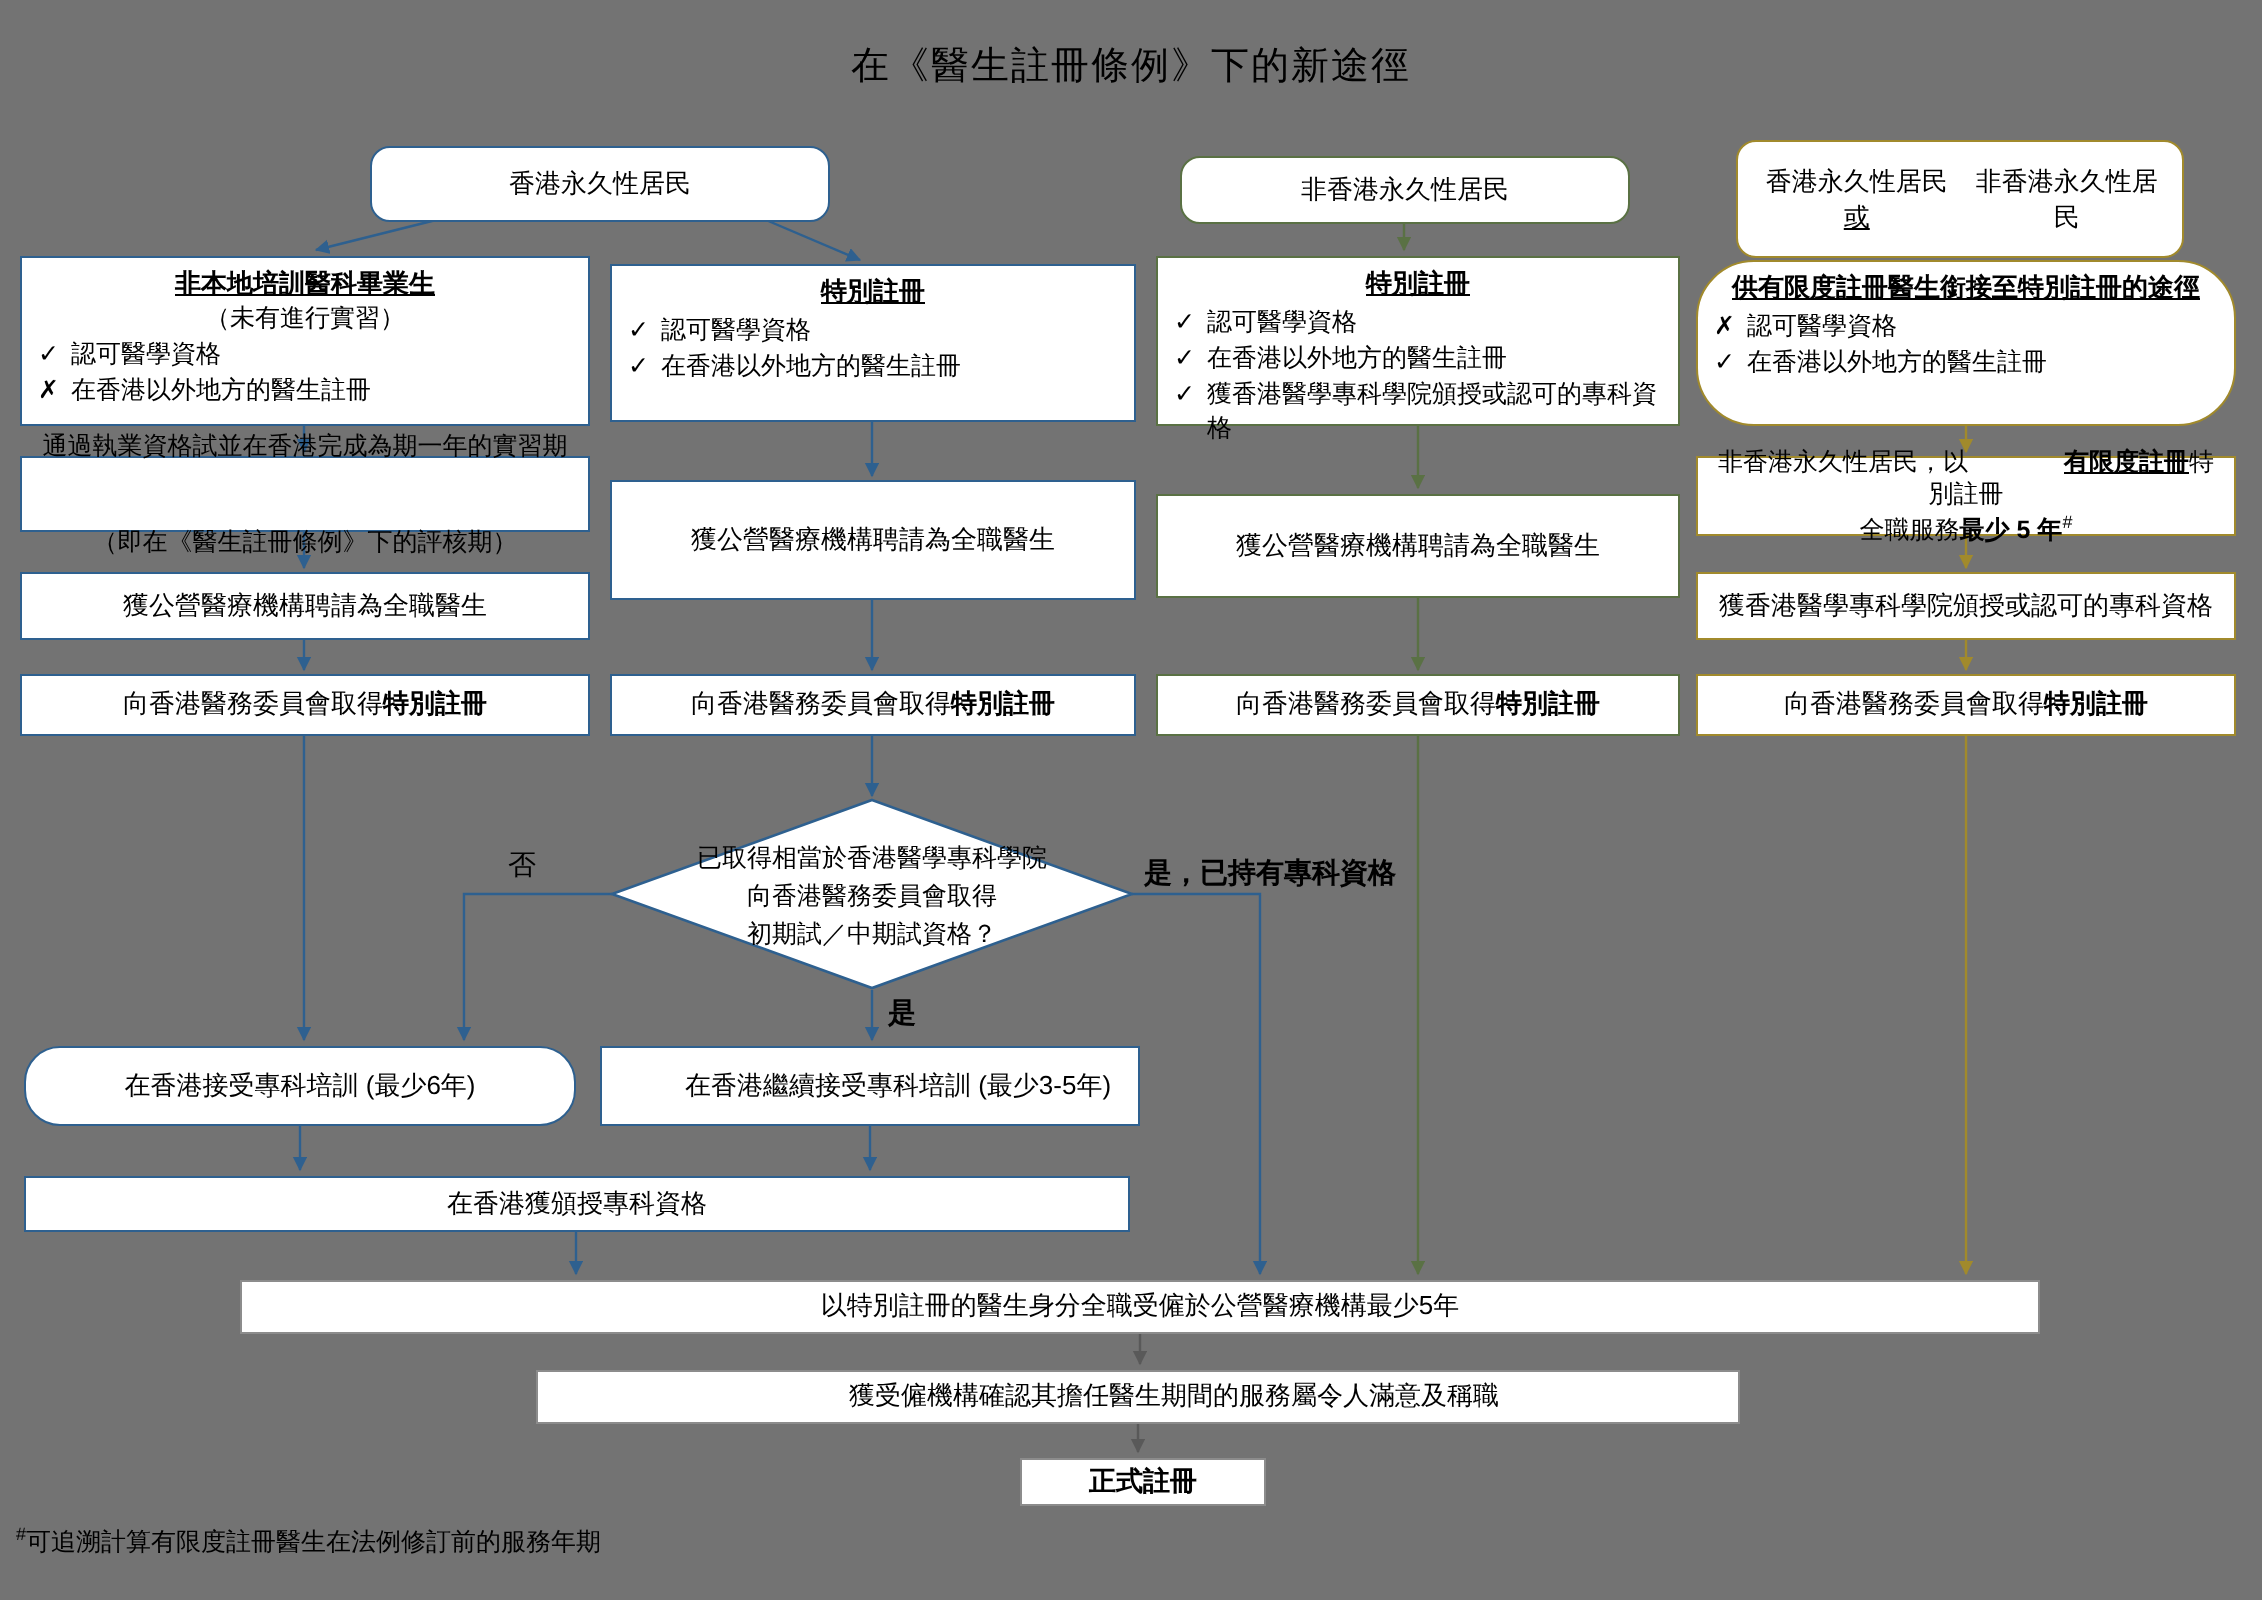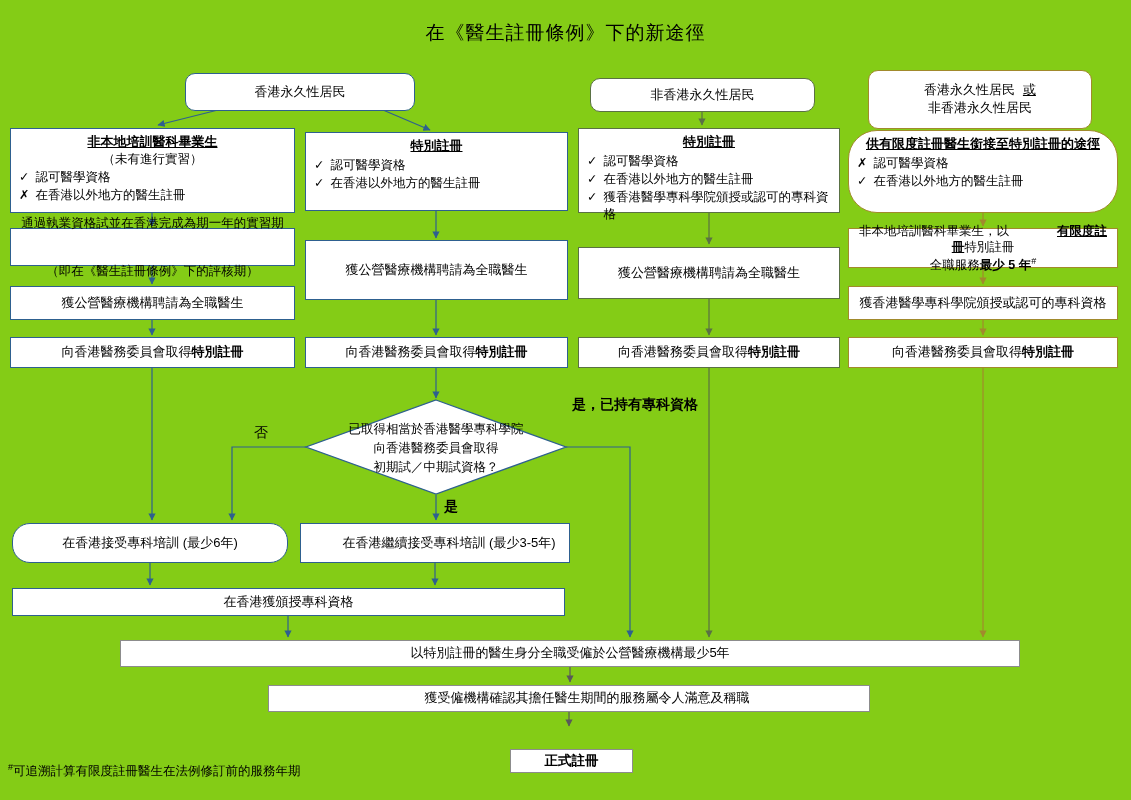--- a/index.html
+++ b/index.html
@@ -1,17 +1,17 @@
 <!DOCTYPE html>
 <html><head>
 <meta charset="utf-8">
 <style>
   html,body{margin:0;padding:0;background:#fff;}
   #canvas{
-    position:relative;width:1131px;height:800px;background:#84cc16;
+    position:relative;width:1131px;height:800px;background:#737373;
     font-family:"Liberation Sans","DejaVu Sans",sans-serif;color:#000;overflow:hidden;
   }
   #connectors{position:absolute;left:0;top:0;pointer-events:none;}
   .box{
     position:absolute;background:#fff;box-sizing:border-box;
     display:flex;align-items:center;justify-content:center;
     text-align:center;font-size:13px;line-height:1.3;padding:2px 6px;
   }
   .b-blue{border:1.6px solid #2E608F;}
   .b-green{border:1.6px solid #5A7144;}
@@ -97,21 +97,21 @@
   </svg>
 
   <div id="title">在《醫生註冊條例》下的新途徑</div>
 
   <div class="box b-blue rounded" style="left:185px;top:73px;width:230px;height:38px;">
     <span>香港永久性居民</span>
   </div>
   <div class="box b-green rounded" style="left:590px;top:78px;width:225px;height:34px;">
     <span>非香港永久性居民</span>
   </div>
-  <div class="box b-olive rounded" style="left:868px;top:70px;width:224px;height:59px;flex-direction:column;line-height:1.35;font-family:Liberation Mono, monospace;">
+  <div class="box b-olive rounded" style="left:868px;top:70px;width:224px;height:59px;flex-direction:row;line-height:1.35;">
     <div>
       <span>香港永久性居民 </span><span class="u">或</span>
     </div>
     <div>非香港永久性居民</div>
   </div>
 
   <div class="box b-blue crit" style="left:10px;top:128px;width:285px;height:85px;">
     <div class="ct">非本地培訓醫科畢業生</div>
     <div class="cs">（未有進行實習）</div>
     <div class="row">
@@ -190,61 +190,61 @@
     <span>獲公營醫療機構聘請為全職醫生</span>
   </div>
   <div class="box b-green" style="left:578px;top:337px;width:262px;height:31px;">
     <span>
       <span>向香港醫務委員會取得</span><span class="bold">特別註冊</span>
     </span>
   </div>
 
   <div class="box b-olive sm" style="left:848px;top:228px;width:270px;height:40px;flex-direction:column;">
     <div>
-      <span>非本地培訓醫科畢業生，以</span><span class="bu">有限度註冊</span><span>特別註冊</span>
+      <span>非香港永久性居民，以</span><span class="bu">有限度註冊</span><span>特別註冊</span>
     </div>
     <div>
       <span>全職服務</span><span class="bold">最少 5 年</span><sup>#</sup>
     </div>
   </div>
   <div class="box b-olive" style="left:848px;top:286px;width:270px;height:34px;">
     <span>獲香港醫學專科學院頒授或認可的專科資格</span>
   </div>
   <div class="box b-olive" style="left:848px;top:337px;width:270px;height:31px;">
     <span>
       <span>向香港醫務委員會取得</span><span class="bold">特別註冊</span>
     </span>
   </div>
 
   <div id="decision-text">
     <div>已取得相當於香港醫學專科學院</div>
     <div>向香港醫務委員會取得</div>
     <div>初期試／中期試資格？</div>
   </div>
   <div class="lbl" style="left:254px;top:424px;">否</div>
-  <div class="lbl bold" style="left:572px;top:396px;text-align:right;">是，已持有專科資格</div>
+  <div class="lbl bold" style="left:572px;top:428px;text-align:right;">是，已持有專科資格</div>
   <div class="lbl bold" style="left:444px;top:498px;">是</div>
 
   <div class="box b-blue" style="left:12px;top:523px;width:276px;height:40px;border-radius:18px;">
     <span>在香港接受專科培訓 (最少6年)</span>
   </div>
   <div class="box b-blue" style="left:300px;top:523px;width:270px;height:40px;padding-left:34px;">
     <span>在香港繼續接受專科培訓 (最少3-5年)</span>
   </div>
   <div class="box b-blue" style="left:12px;top:588px;width:553px;height:28px;">
     <span>在香港獲頒授專科資格</span>
   </div>
 
   <div class="box b-gray" style="left:120px;top:640px;width:900px;height:27px;">
     <span>以特別註冊的醫生身分全職受僱於公營醫療機構最少5年</span>
   </div>
   <div class="box b-gray" style="left:268px;top:685px;width:602px;height:27px;padding-left:42px;">
     <span>獲受僱機構確認其擔任醫生期間的服務屬令人滿意及稱職</span>
   </div>
-  <div class="box b-gray bold" style="left:510px;top:729px;width:123px;height:24px;font-size:13.5px;margin-top:20px;">
+  <div class="box b-gray bold" style="left:510px;top:729px;width:123px;height:24px;font-size:13.5px;">
     <span>正式註冊</span>
   </div>
 
   <div id="footnote">
     <sup>#</sup><span>可追溯計算有限度註冊醫生在法例修訂前的服務年期</span>
   </div>
 
 </div>
 
 </body></html>

